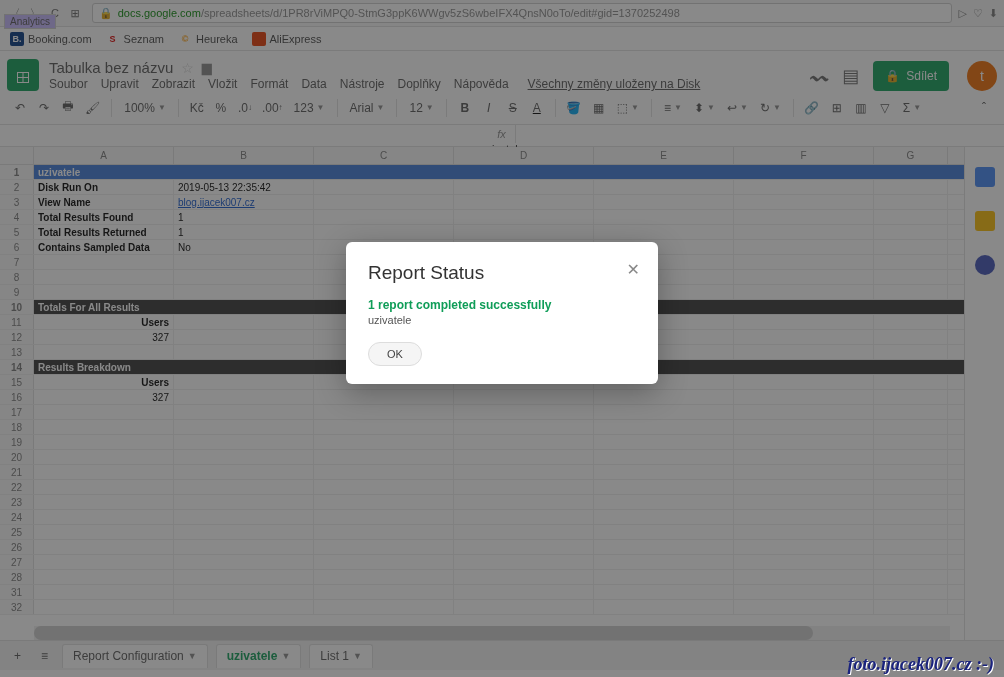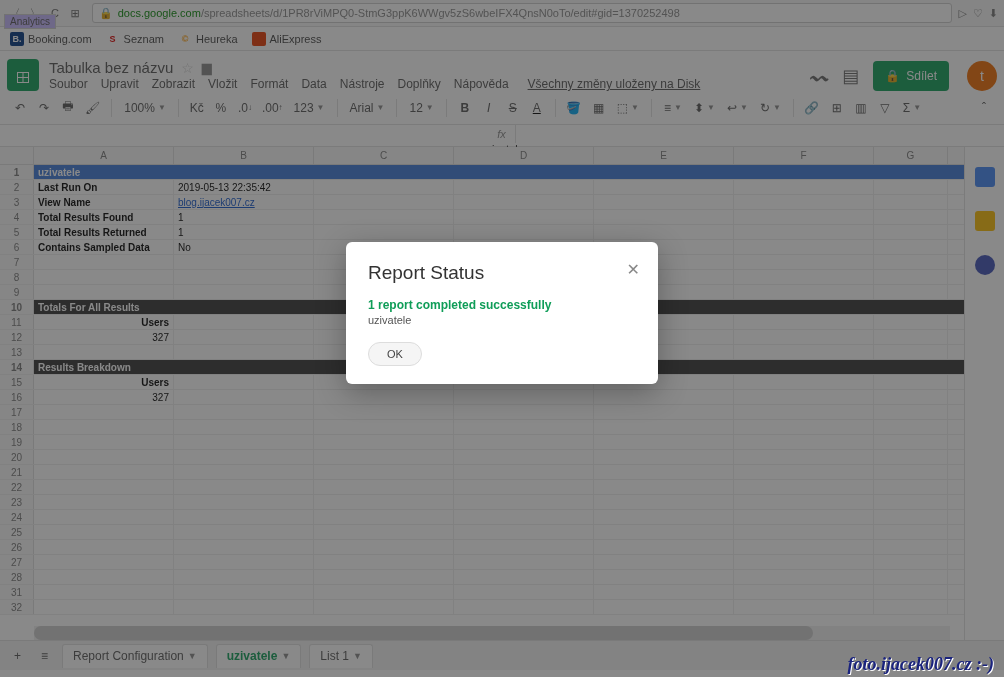--- a/index.html
+++ b/index.html
@@ -275,21 +275,21 @@
           <div class="cell A">uzivatele</div>
           <div class="cell B"></div>
           <div class="cell C"></div>
           <div class="cell D"></div>
           <div class="cell E"></div>
           <div class="cell F"></div>
           <div class="cell G"></div>
         </div>
         <div class="row">
           <div class="row-h">2</div>
-          <div class="cell A bold">Last Run On</div>
+          <div class="cell A bold">Disk Run On</div>
           <div class="cell B">2019-05-13 22:35:42</div>
           <div class="cell C"></div>
           <div class="cell D"></div>
           <div class="cell E"></div>
           <div class="cell F"></div>
           <div class="cell G"></div>
         </div>
         <div class="row">
           <div class="row-h">3</div>
           <div class="cell A bold">View Name</div>

